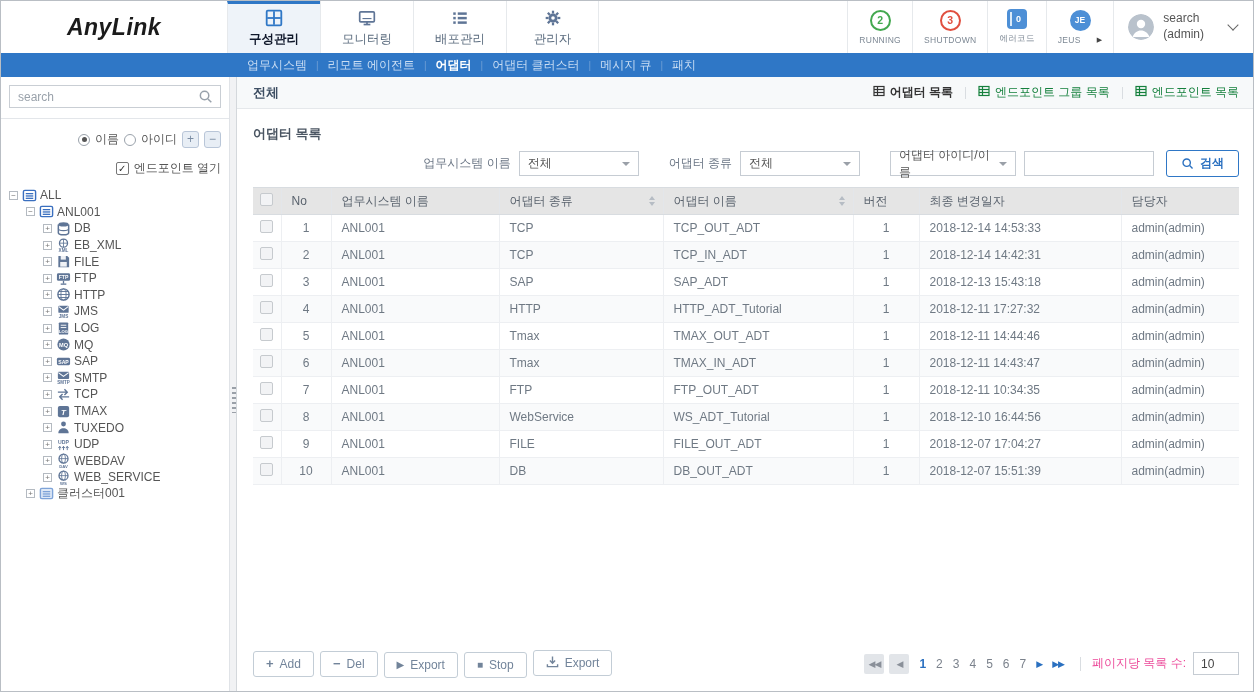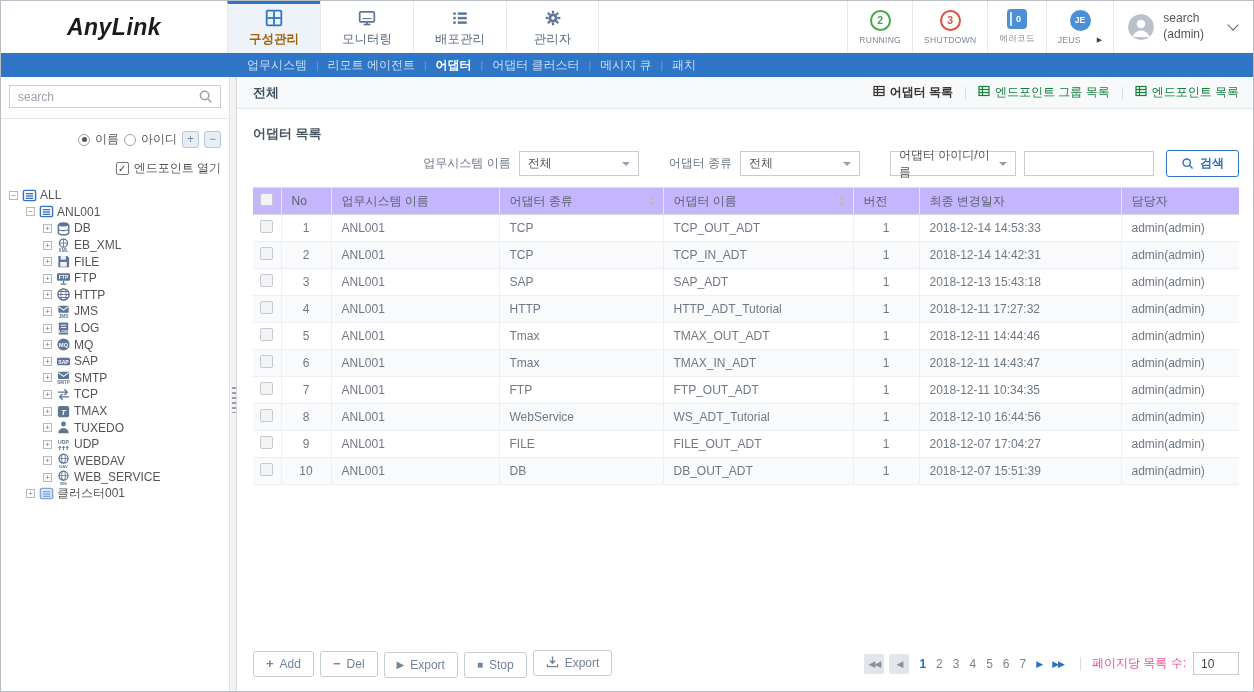--- a/index.html
+++ b/index.html
@@ -12,21 +12,21 @@
   .logo{width:226px;display:flex;align-items:center;justify-content:center;
         font-size:23px;font-weight:bold;font-style:italic;color:#1b1b1b;letter-spacing:.5px;}
   .tabs{display:flex;}
   .tab{width:93px;display:flex;flex-direction:column;align-items:center;justify-content:center;
        gap:4px;border-left:1px solid #e6e9ec;padding-top:3px;cursor:pointer;}
   .tab:last-child{border-right:1px solid #e6e9ec;}
   .tab .ti{width:18px;height:18px;}
   .tab .ti svg{width:18px;height:18px;display:block;}
   .tab .tlabel{font-size:12.5px;color:#5a6b7e;}
   .tab.active{background:#eef3f9;border-top:3px solid #2f77c6;padding-top:0;}
-  .tab.active .tlabel{color:#a16207;font-weight:bold;}
+  .tab.active .tlabel{color:#0f172a;font-weight:bold;}
   .status{margin-left:auto;display:flex;align-items:stretch;}
   .sgroup{display:flex;flex-direction:column;align-items:center;justify-content:center;
           padding:5px 11px;border-left:1px solid #e6e9ec;min-width:56px;gap:4px;cursor:pointer;}
   .slabel{font-size:8.5px;color:#7d8894;letter-spacing:.3px;white-space:nowrap;}
   .ring{width:21px;height:21px;border-radius:50%;border:2px solid;display:flex;align-items:center;
         justify-content:center;font-size:10.5px;font-weight:bold;}
   .ring.green{border-color:#43a84f;color:#43a84f;}
   .ring.red{border-color:#e04f3f;color:#e04f3f;}
   .bookbadge{width:20px;height:20px;background:#4d8fd6;border-radius:4px;position:relative;
              display:flex;align-items:center;justify-content:center;color:#fff;font-size:9px;font-weight:bold;}
@@ -98,21 +98,21 @@
          border-top:4px solid #9aa0a8;}
   .fgap{width:14px;}
   .ftext{width:130px;height:25px;border:1px solid #c6ccd3;padding:0 8px;font-size:12px;
          font-family:"Liberation Sans",sans-serif;color:#555;}
   .searchbtn{height:27px;padding:0 14px;border:1px solid #2f77c6;border-radius:3px;background:#fff;
              color:#2a70c0;font-size:12px;font-weight:bold;display:flex;align-items:center;gap:6px;
              margin-left:4px;cursor:pointer;}
   .searchbtn svg{width:13px;height:13px;}
   .tablewrap{padding:0 14px 0 16px;flex:none;}
   table{width:100%;border-collapse:collapse;table-layout:fixed;font-size:12px;}
-  th{background:#c4b5fd;border-top:1px solid #d8dce0;border-bottom:1px solid #d8dce0;
+  th{background:#e5e5e5;border-top:1px solid #d8dce0;border-bottom:1px solid #d8dce0;
      border-left:1px solid #e3e6ea;height:27px;font-weight:normal;color:#59626d;text-align:left;
      padding:0 0 0 10px;position:relative;white-space:nowrap;}
   th:first-child{border-left:none;}
   td{height:27px;border-bottom:1px solid #edeff2;border-left:1px solid #edeff2;color:#6f7984;
      padding:0 0 0 10px;overflow:hidden;white-space:nowrap;}
   td:first-child{border-left:none;}
   tr:nth-child(even) td{background:#f9fafb;}
   .tc{text-align:center;padding:0 !important;}
   .sort{position:absolute;right:8px;top:50%;transform:translateY(-50%);display:flex;
         flex-direction:column;gap:2px;}

